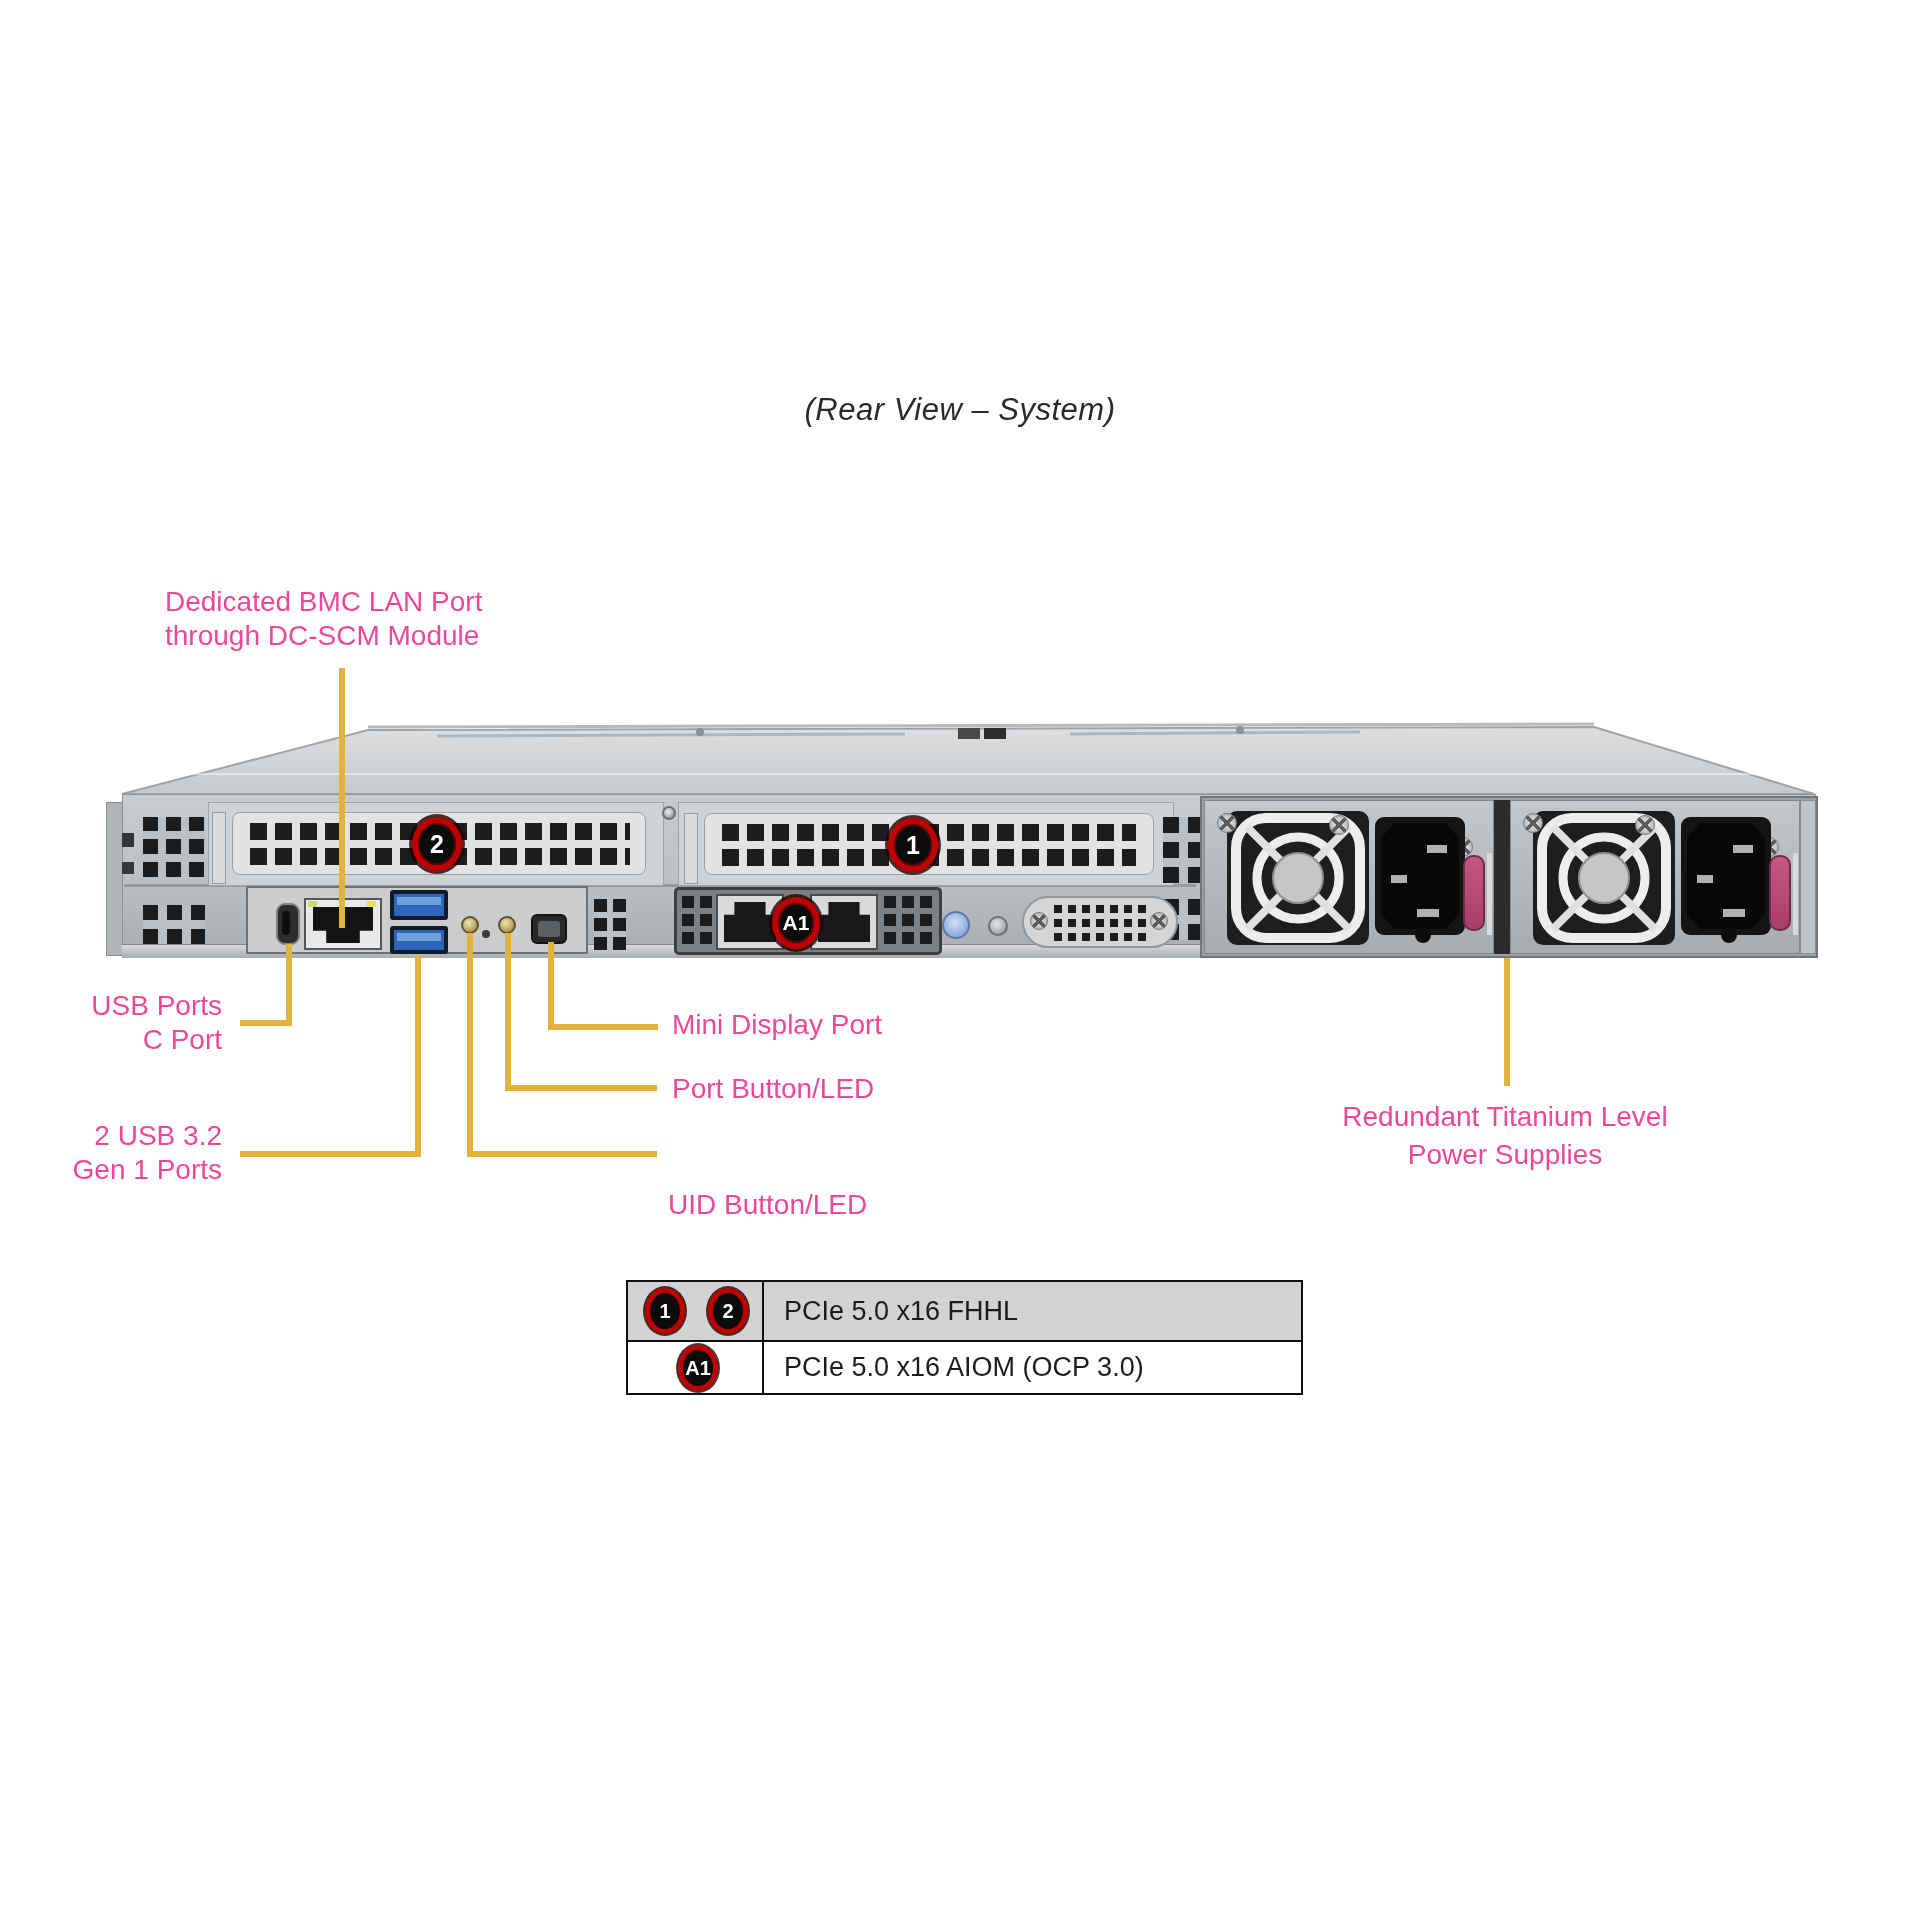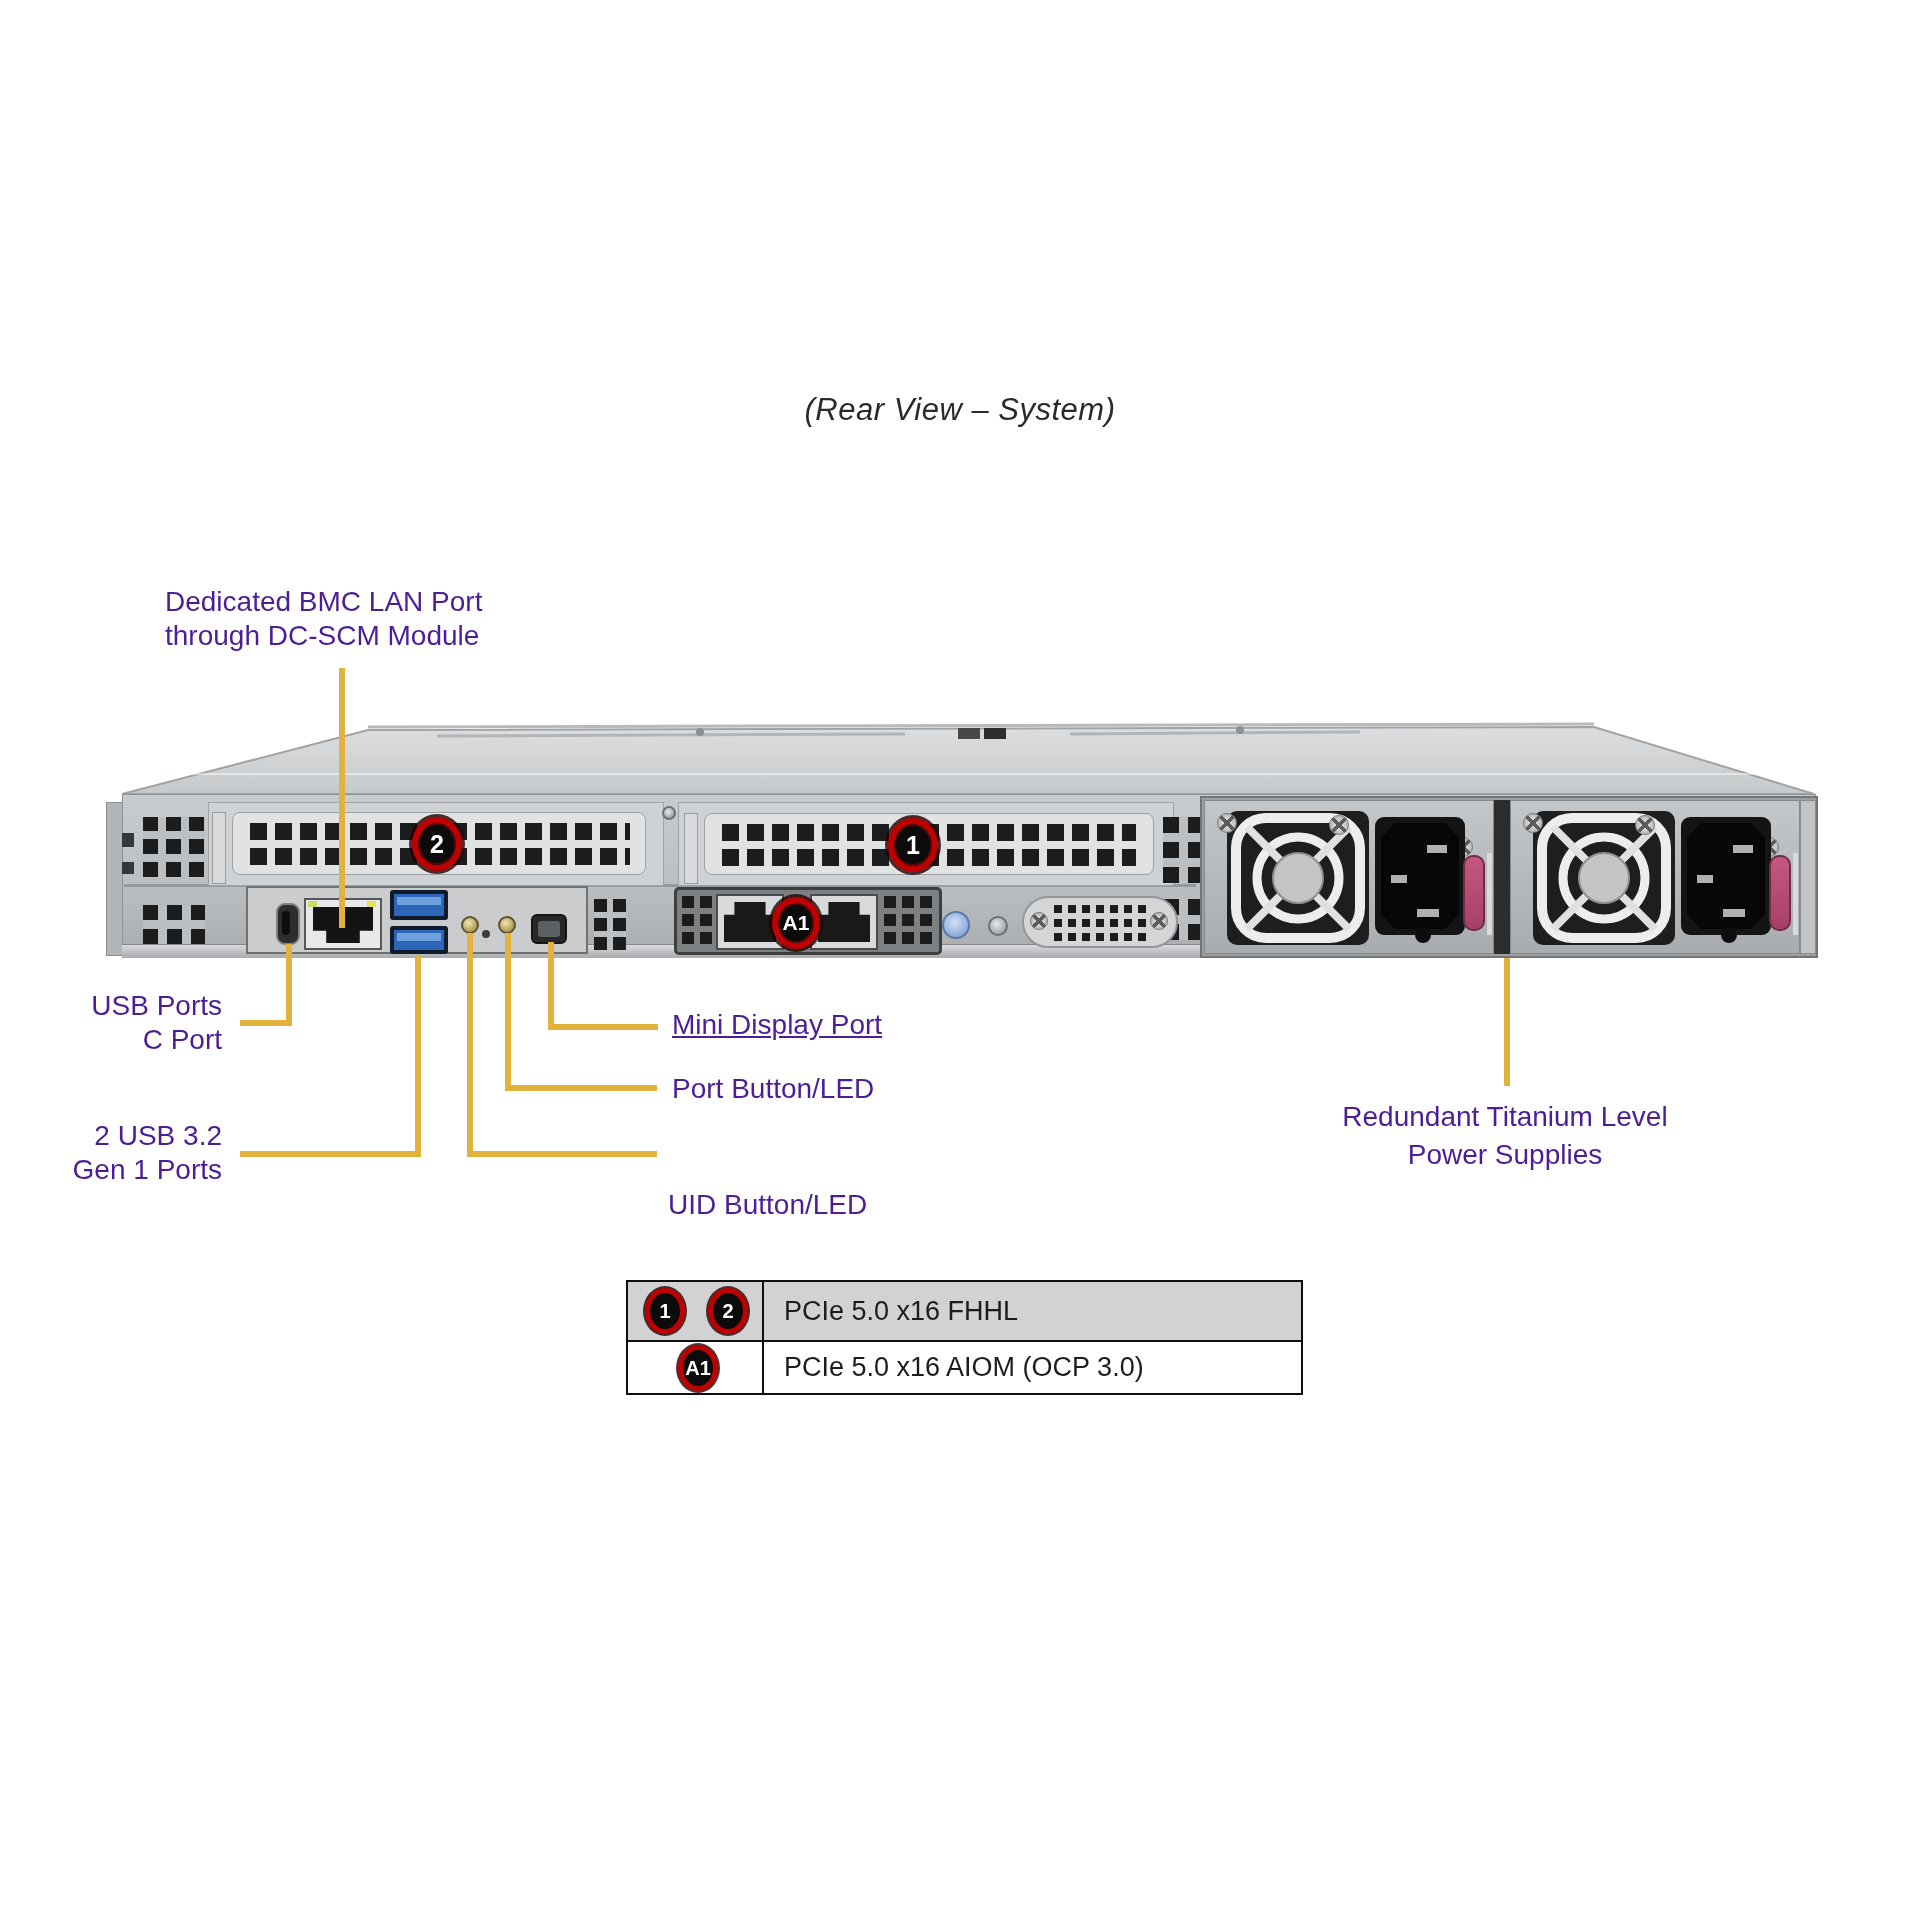--- a/index.html
+++ b/index.html
@@ -3,21 +3,21 @@
 <meta charset="utf-8">
 <style>
   html,body{margin:0;padding:0;background:#fff;}
   .canvas{position:relative;width:1920px;height:1540px;background:#ffffff;overflow:hidden;
           font-family:"Liberation Sans", sans-serif;color:#1c1c1c;}
   .abs{position:absolute;}
 
   
   .title{position:absolute;top:392px;left:0;width:1920px;text-align:center;
          font-size:31px;font-style:italic;color:#2a2a2a;letter-spacing:.5px;}
-  .lbl{position:absolute;font-size:28px;line-height:34px;color:#4c1d95;}
+  .lbl{position:absolute;font-size:28px;line-height:34px;color:#ec4899;}
   .r{text-align:right;}
   .c{text-align:center;}
 
   
   .lead{position:absolute;background:#E2B33C;}
 
   
   .face{position:absolute;left:122px;top:794px;width:1694px;height:164px;
         background:linear-gradient(#c9ccce,#bcbfc2 55%,#a9acaf);border:1px solid #8f9294;box-sizing:border-box;}
   .bottomrail{position:absolute;left:122px;top:944px;width:1694px;height:14px;
@@ -285,21 +285,21 @@
   <div class="lbl r" style="left:60px;top:989px;width:162px;">
     <div>USB Ports</div>
     <div>C Port</div>
   </div>
 
   <div class="lbl r" style="left:40px;top:1119px;width:182px;">
     <div>2 USB 3.2</div>
     <div>Gen 1 Ports</div>
   </div>
 
-  <div class="lbl" style="left:672px;top:1008px;text-decoration:underline;">Mini Display Port</div>
+  <div class="lbl" style="left:672px;top:1008px;">Mini Display Port</div>
   <div class="lbl" style="left:672px;top:1072px;">Port Button/LED</div>
   <div class="lbl" style="left:668px;top:1188px;">UID Button/LED</div>
 
   <div class="lbl c" style="left:1305px;top:1098px;width:400px;line-height:38px;">
     <div>Redundant Titanium Level</div>
     <div>Power Supplies</div>
   </div>
 
   <div class="slot-table">
     <div class="trow trow1">

